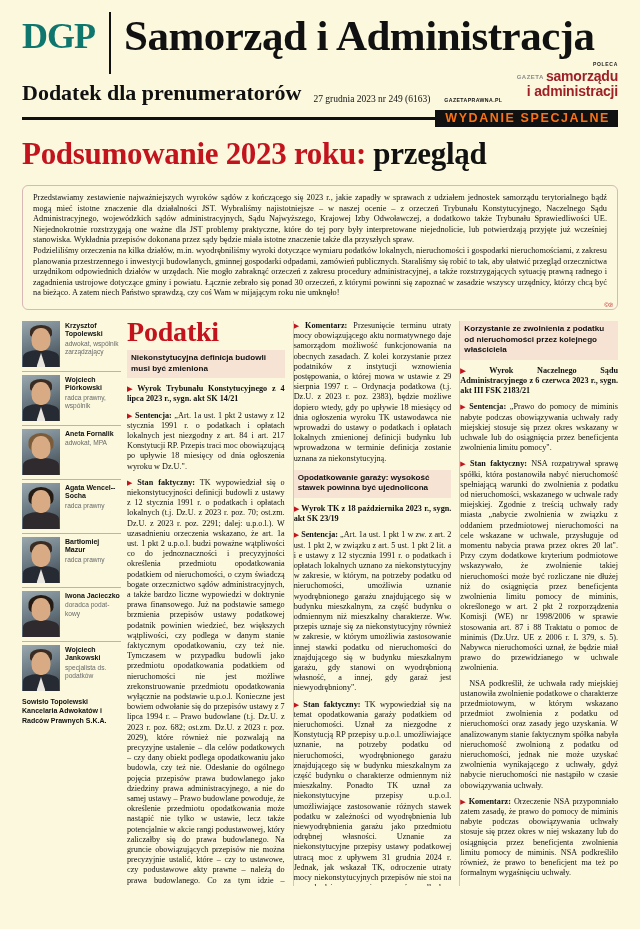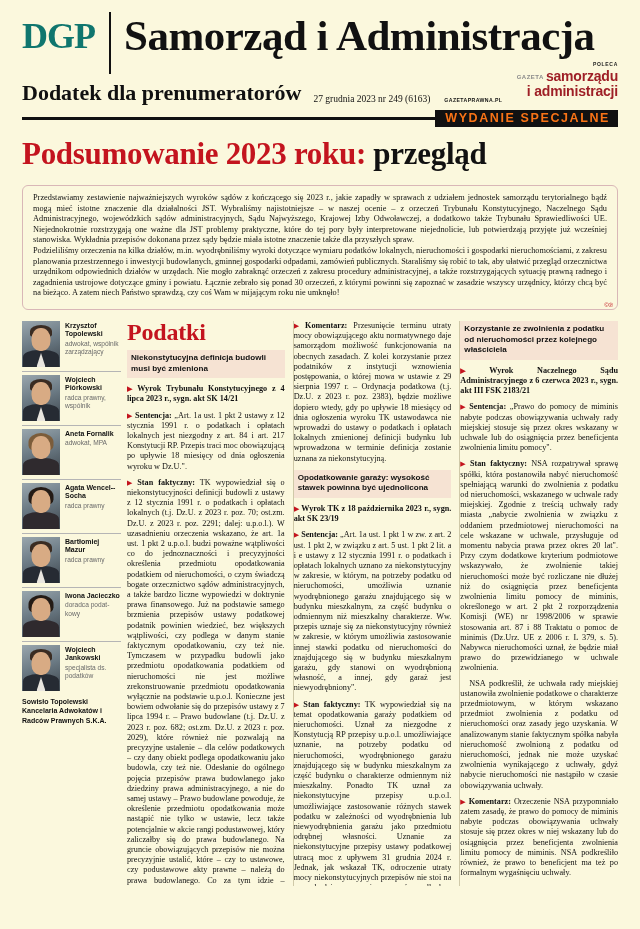--- a/index.html
+++ b/index.html
@@ -291,21 +291,21 @@
     flex: 1;
     min-width: 0;
     position: relative;
     overflow: hidden;
   }
   .col + .col { border-left: 1px solid #cfc9a8; }
 
   .section-title {
     font-family: "Liberation Serif", serif;
     font-weight: bold;
-    font-size: 24px;
+    font-size: 28px;
     color: #c3141e;
     line-height: 22px;
     margin-bottom: 7px;
     letter-spacing: -0.2px;
   }
 
   .subhead {
     background: #f6e3d3;
     font-family: "Liberation Sans", sans-serif;
     font-weight: bold;

